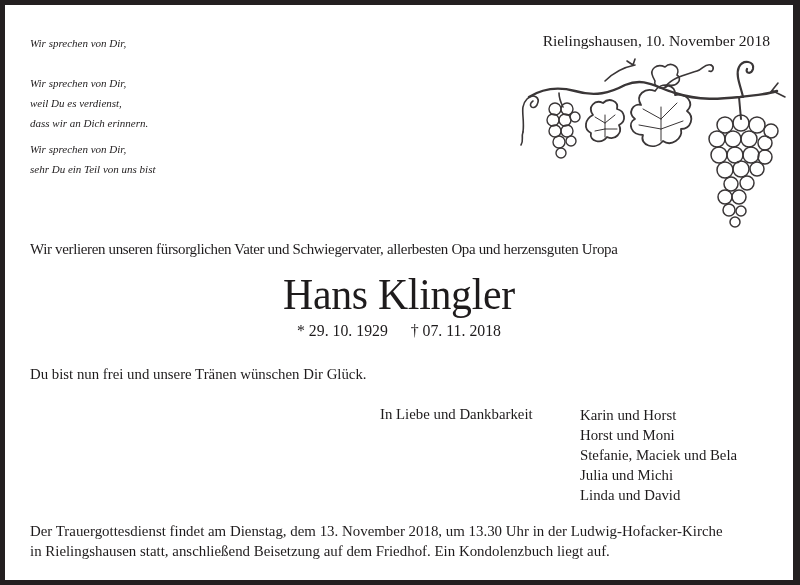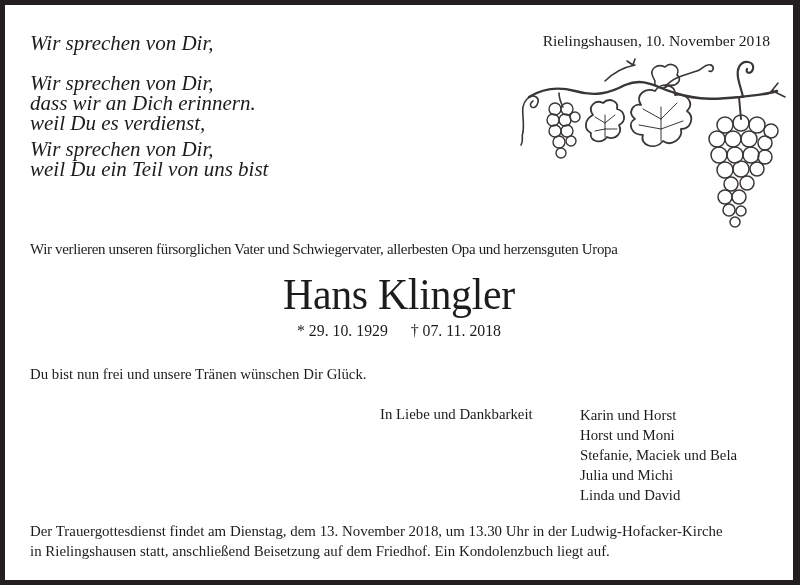--- a/index.html
+++ b/index.html
@@ -1,19 +1,19 @@
 <!DOCTYPE html>
 <html><head>
 <meta charset="utf-8">
 <style>
   html, body { margin:0; padding:0; }
   body { width:800px; height:585px; background:#231f20; position:relative; overflow:hidden;
          font-family:"Liberation Serif", "DejaVu Serif", serif; color:#1e1b1c; }
   .card { position:absolute; left:5px; top:5px; width:788px; height:575px; background:#ffffff; }
-  .poem { position:absolute; left:25px; font-style:italic; font-size:21px; line-height:20px; }
+  .poem { position:absolute; left:25px; font-style:italic; font-size:11px; line-height:20px; }
   .poem div { white-space:nowrap; }
   .date-place { position:absolute; right:23px; top:27px; font-size:15.6px; }
   .vine { position:absolute; left:510px; top:52px; width:275px; height:172px; }
   .intro { position:absolute; left:25px; top:235px; font-size:15.5px; letter-spacing:-0.35px; transform-origin:left; transform:scaleX(0.965); }
   .name { position:absolute; left:0; width:788px; top:264px; text-align:center; font-size:44px; line-height:52px; letter-spacing:-0.3px; transform:scaleX(0.95); }
   .lifedates { position:absolute; left:0; width:788px; top:316px; text-align:center; font-size:17px; transform:scaleX(0.93); }
   .lifedates span { display:inline-block; }
   .quote { position:absolute; left:25px; top:360px; font-size:15.6px; transform-origin:left; transform:scaleX(0.95); }
   .closing { position:absolute; left:375px; top:400px; font-size:15.6px; transform-origin:left; transform:scaleX(0.95); }
   .signers { position:absolute; left:575px; top:400px; font-size:15.6px; line-height:20px; transform-origin:left; transform:scaleX(0.95); }
@@ -24,26 +24,26 @@
 </head>
 <body>
 
 <div class="card">
 
   <div class="poem" style="top:28px;">
     <div>Wir sprechen von Dir,</div>
   </div>
   <div class="poem" style="top:68px;">
     <div>Wir sprechen von Dir,</div>
+    <div>weil Du es verdienst,</div>
     <div>dass wir an Dich erinnern.</div>
-    <div>weil Du es verdienst,</div>
   </div>
   <div class="poem" style="top:134px;">
     <div>Wir sprechen von Dir,</div>
-    <div>weil Du ein Teil von uns bist</div>
+    <div>sehr Du ein Teil von uns bist</div>
   </div>
 
   <div class="date-place">Rielingshausen, 10. November 2018</div>
 
   <svg class="vine" viewBox="0 0 275 172" fill="none" stroke="#3a3637" stroke-width="1.6" stroke-linecap="round" stroke-linejoin="round">
 
     <path d="M8 75 C10 60, 4 50, 12 42 C18 36, 26 40, 22 48 C18 54, 12 48, 18 44"></path>
     <path d="M8 75 C6 80, 9 84, 6 88"></path>
 
     <path d="M14 40 C30 30, 45 30, 60 34 C80 40, 95 36, 110 28 C130 20, 140 30, 160 36 C185 44, 205 42, 225 40 C240 38, 250 38, 262 34" stroke-width="2.4"></path>

